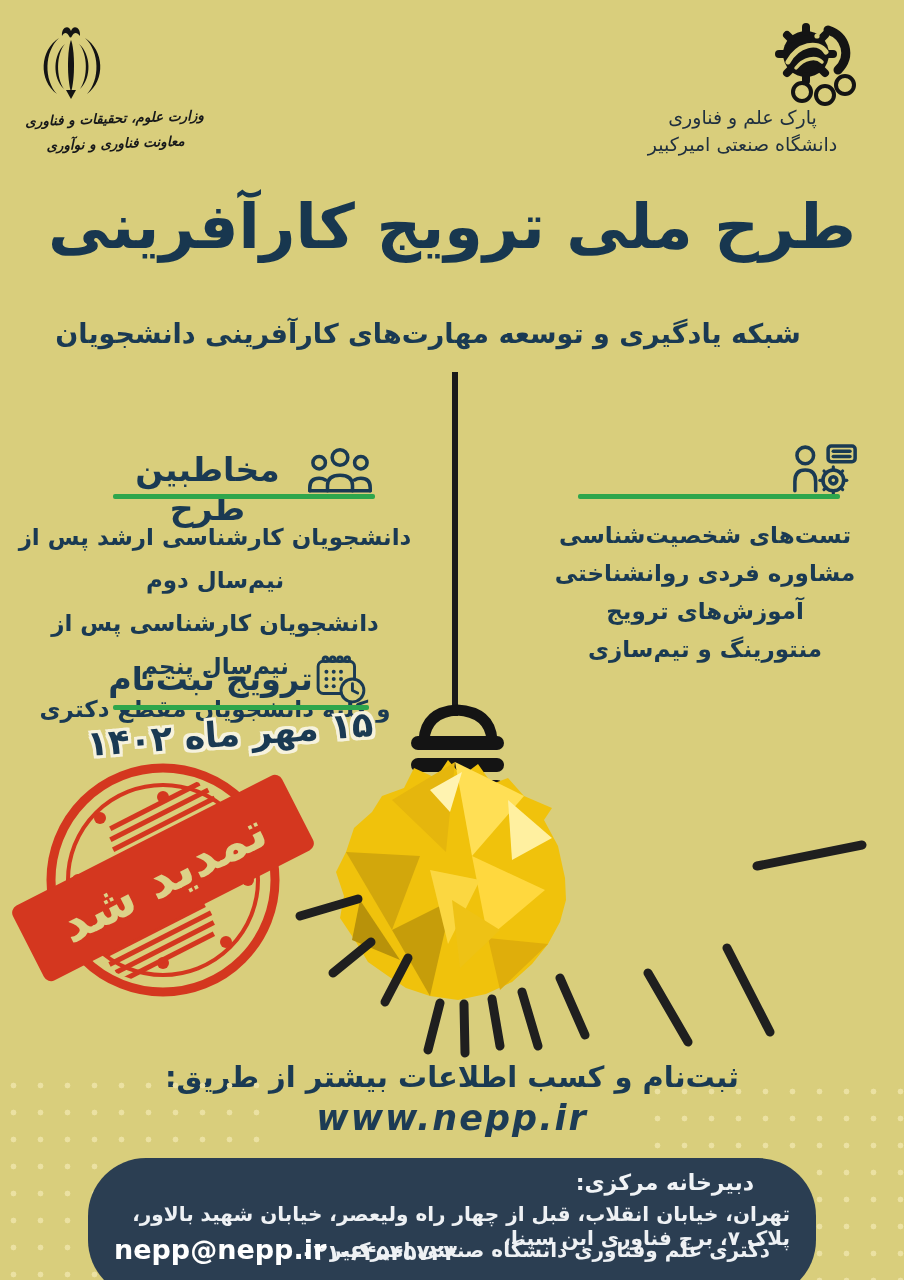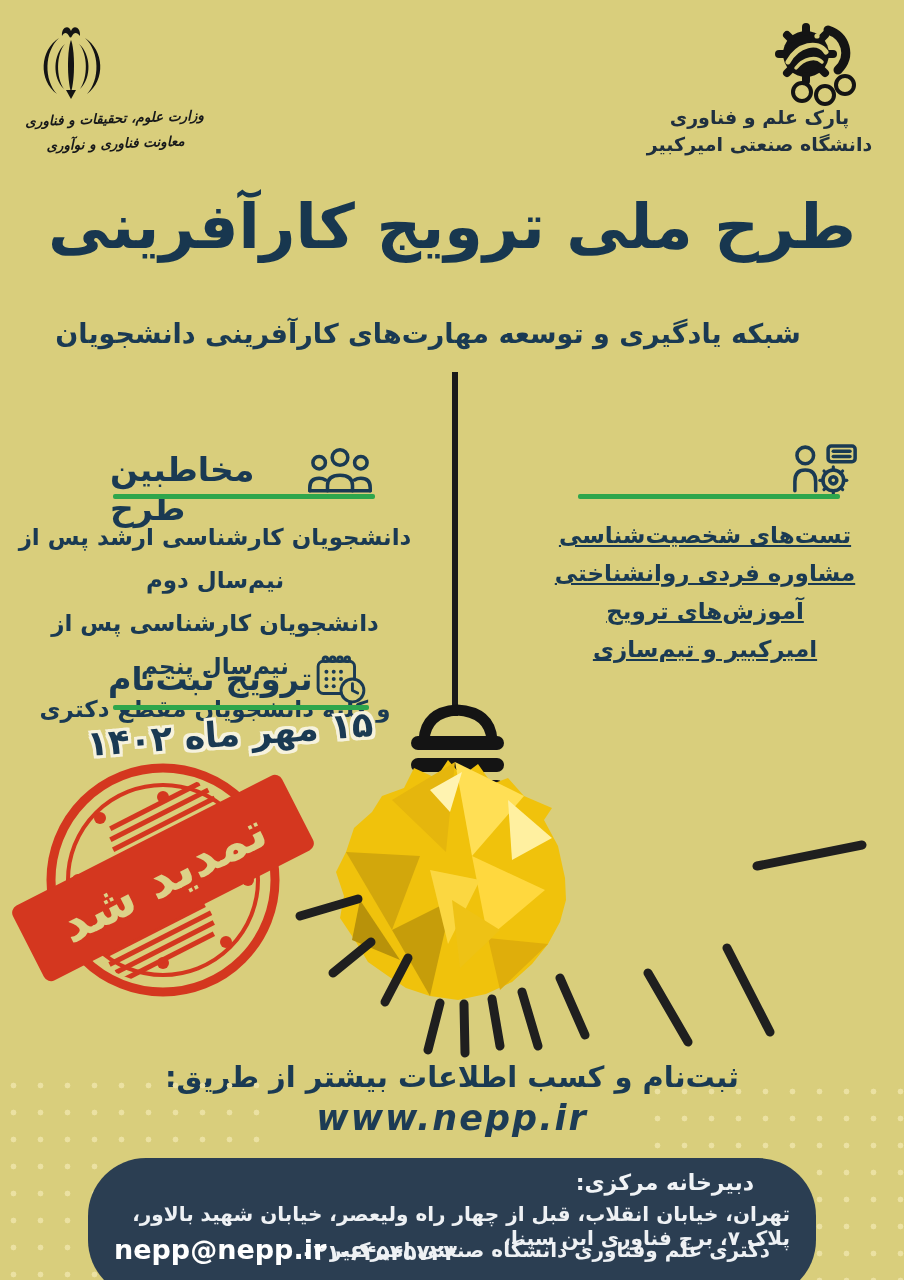--- a/index.html
+++ b/index.html
@@ -8,35 +8,35 @@
     background:#d9ce7c;overflow:hidden;
     font-family:"DejaVu Sans",sans-serif;color:#1a3a53;
   }
   .abs{position:absolute;}
   .rtl{direction:rtl;unicode-bidi:isolate;}
   .center{text-align:center;}
 
   
   .ministry-text{left:0px;top:106px;width:230px;text-align:center;
     font-size:13.5px;font-style:italic;font-weight:600;color:#17181a;line-height:25px;transform:rotate(-2deg);}
-  .park-block{left:637px;top:104px;width:245px;text-align:center;
-    font-size:19px;font-weight:bold;color:#20303f;line-height:27px;}
+  .park-block{left:620px;top:104px;width:245px;text-align:center;
+    font-size:19px;font-weight:normal;color:#20303f;line-height:27px;}
 
   
   .main-title{left:0;top:190px;width:904px;text-align:center;
     font-size:62px;font-weight:900;color:#18374f;letter-spacing:-1px;}
   .subtitle{left:0;top:318px;width:856px;text-align:center;
     font-size:27px;font-weight:bold;color:#1a3a53;}
 
   
-  .sec-head{font-size:33px;font-weight:bold;color:#1a3a53;text-align:left;}
+  .sec-head{font-size:33px;font-weight:bold;color:#1a3a53;text-align:center;}
   .greenline{height:5px;background:#2ea64c;border-radius:2px;}
   .item-line{font-size:23px;font-weight:bold;color:#1a3a53;text-align:center;}
 
-  .services-items div{line-height:38px;text-decoration:underline;}
+  .services-items div{line-height:38px;}
   .audience-items div{line-height:43px;}
 
   
   .deadline-date{font-size:35px;font-weight:900;color:#1a3a53;transform:rotate(-4deg);
     text-shadow:-3px -3px 0 #f6f2dd,3px -3px 0 #f6f2dd,-3px 3px 0 #f6f2dd,3px 3px 0 #f6f2dd,
                  0 -3px 0 #f6f2dd,0 3px 0 #f6f2dd,-3px 0 0 #f6f2dd,3px 0 0 #f6f2dd;}
 
   
   .stamp{left:30px;top:752px;width:266px;height:258px;overflow:visible;}
   .stamp-banner{position:absolute;left:-18px;top:84px;width:302px;height:84px;
@@ -149,21 +149,21 @@
         <line x1="32" y1="44" x2="34.2" y2="41.8"></line>
           <line x1="47.8" y1="28.2" x2="50" y2="26"></line>
       </g>
     </g>
   </svg>
   <div class="abs greenline" style="left:578px;top:494px;width:262px"></div>
   <div class="abs services-items rtl" style="left:535px;top:516px;width:340px">
     <div class="item-line">تست‌های شخصیت‌شناسی</div>
     <div class="item-line">مشاوره فردی روانشناختی</div>
     <div class="item-line">آموزش‌های ترویج</div>
-    <div class="item-line">امیرکبیر و تیم‌سازی</div>
+    <div class="item-line">منتورینگ و تیم‌سازی</div>
   </div>
 
   <svg class="abs" style="left:306px;top:446px" width="68" height="50" viewBox="0 0 64 48">
     <g fill="none" stroke="#1a3a53" stroke-width="3.4" stroke-linecap="round" stroke-linejoin="round">
       <circle cx="32" cy="11" r="7.5"></circle>
       <path d="M20,43 v-5 q0,-10 12,-10 q12,0 12,10 v5"></path>
       <circle cx="12" cy="16" r="6"></circle>
       <path d="M3,43 v-3 q0,-9 9,-9 q3.5,0 6,1.6"></path>
       <circle cx="52" cy="16" r="6"></circle>
       <path d="M61,43 v-3 q0,-9 -9,-9 q-3.5,0 -6,1.6"></path>

